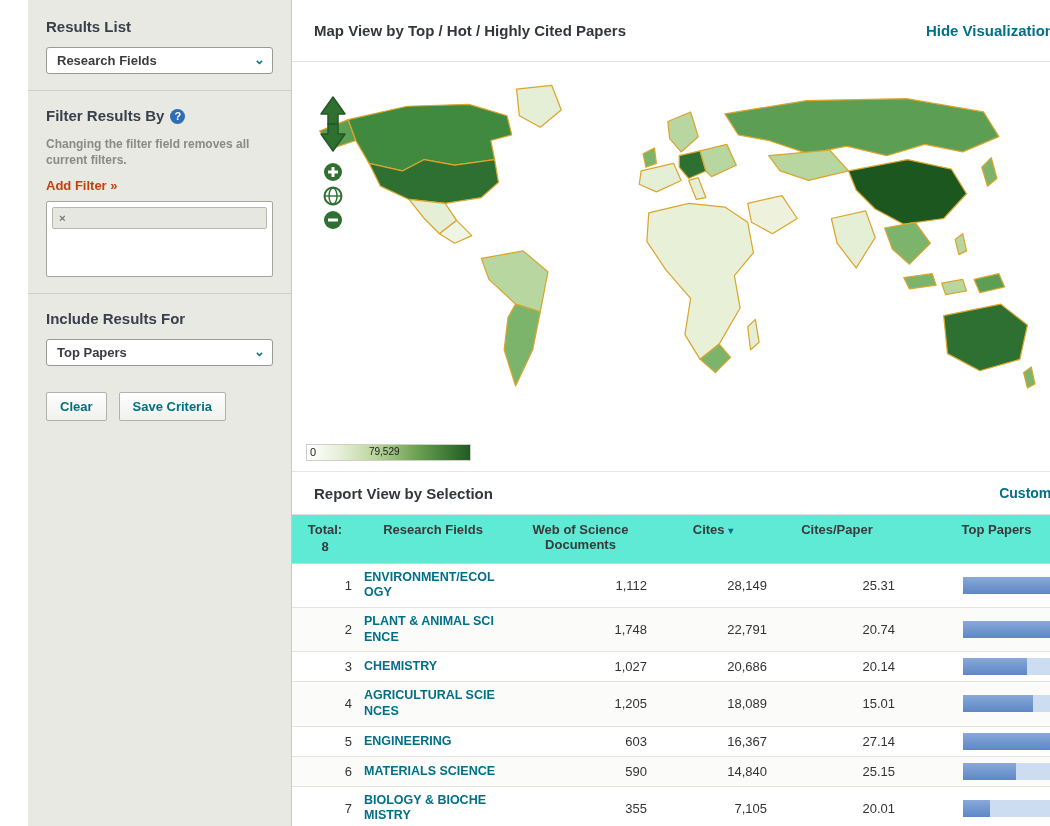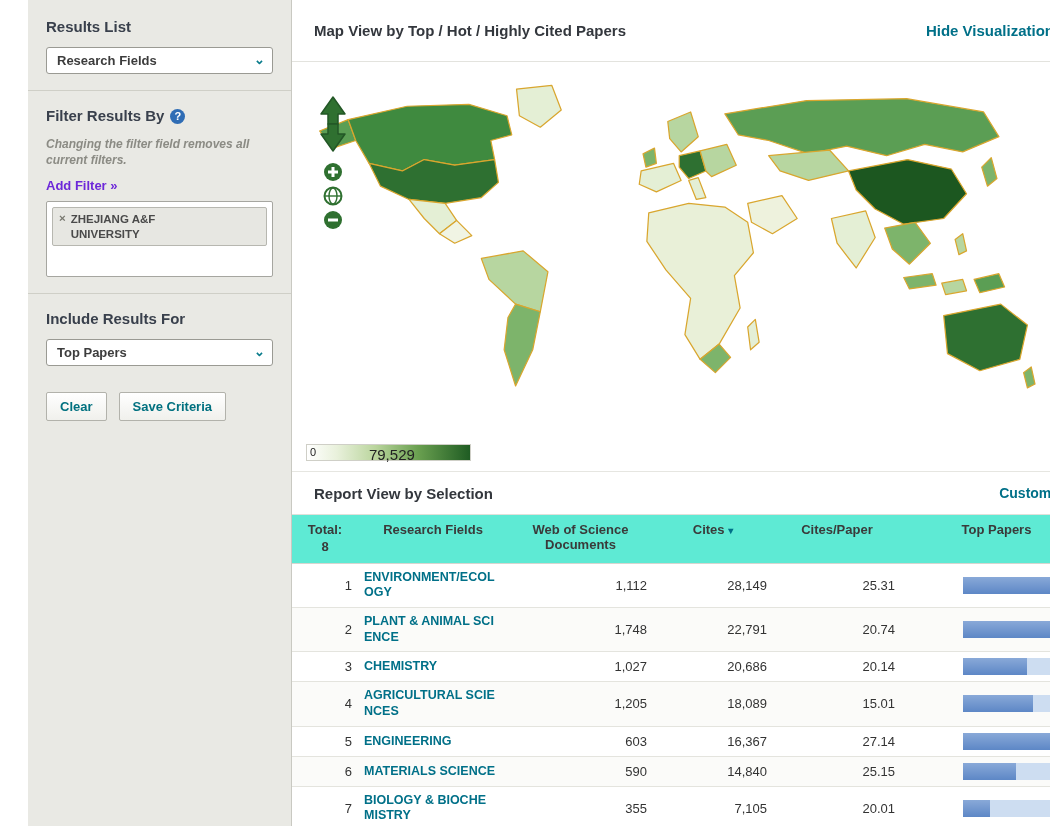--- a/index.html
+++ b/index.html
@@ -12,23 +12,23 @@
     border-right:1px solid #c9c9c2; padding:18px 18px 0 18px; }
   .side-head { font-size:15px; font-weight:bold; color:#39404c; margin-bottom:12px; }
   .dropdown { position:relative; background:#fff; border:1px solid #9a9a93; border-radius:3px;
     height:27px; display:flex; align-items:center; padding:0 26px 0 10px;
     font-weight:bold; color:#3c3c3c; cursor:pointer; }
   .dropdown .chev { position:absolute; right:7px; top:4px; color:#0a7c8c; font-size:13px; font-weight:bold; }
   .side-rule { border:none; border-top:1px solid #cfcfc7; margin:16px -18px; }
   .help-badge { display:inline-block; width:15px; height:15px; border-radius:50%;
     background:#2f6db5; color:#fff; font-size:11px; font-weight:bold; text-align:center;
     line-height:15px; margin-left:6px; vertical-align:1px; }
-  .filter-note { font-style:italic; color:#8b8b84; font-size:12px; line-height:1.35;
+  .filter-note { color:#8b8b84; font-size:12px; line-height:1.35;
     margin:8px 0 10px 0; font-weight:bold; }
-  .add-filter { color:#6d28d9; font-weight:bold; font-size:13px; text-decoration:none;
+  .add-filter { color:#c2410c; font-weight:bold; font-size:13px; text-decoration:none;
     display:inline-block; margin-bottom:8px; cursor:pointer; }
   .filter-box { background:#fff; border:1px solid #a6a6a0; border-radius:2px;
     min-height:76px; padding:5px; }
   .filter-tag { background:#e7e7e2; border:1px solid #b7b7b0; border-radius:2px;
     padding:4px 6px; font-size:11.5px; font-weight:bold; color:#4a4a4a; display:flex; gap:5px; cursor:pointer;}
   .filter-tag .x { color:#78786f; font-weight:bold; }
   .filter-tag .tag-text { max-width:128px; line-height:1.25; }
   .btn-row { display:flex; gap:12px; margin-top:26px; }
   .btn { background:linear-gradient(#ffffff,#f0f0ec); border:1px solid #b2b2ab; border-radius:2px;
     color:#00707f; font-weight:bold; font-size:13px; padding:6px 13px; cursor:pointer;
@@ -43,21 +43,21 @@
     gap:0; cursor:pointer; }
   .minus-icon { display:inline-block; width:16px; height:5px; background:#007088; border-radius:2px; }
 
   .map-section { position:relative; height:400px; border-bottom:1px solid #e6e6e1; }
   .world-wrap { margin:10px 0 0 14px; }
   .map-nav { position:absolute; left:24px; top:22px; cursor:pointer; }
   .legend { position:absolute; left:14px; bottom:10px; width:165px; height:17px;
     background:linear-gradient(90deg,#ffffff 0%,#e9f1dc 18%,#bad59d 42%,#6aa050 68%,#1f5c23 100%);
     border:1px solid #cfcfc7; }
   .legend .lg-min { position:absolute; left:3px; top:1px; font-size:11px; color:#222; }
-  .legend .lg-max { position:absolute; left:38%; top:1px; font-size:15px; color:#222; }
+  .legend .lg-max { position:absolute; left:38%; top:1px; font-size:10px; color:#222; }
 
   .report-header { height:42px; display:flex; align-items:center; justify-content:space-between;
     padding:0 22px; }
   .report-title { font-size:15px; font-weight:bold; color:#33373d; }
   .customize-link { color:#007088; font-weight:bold; font-size:14px; cursor:pointer; }
 
   table.report { border-collapse:collapse; width:800px; table-layout:fixed; }
   table.report thead th { background:#5eead4; border-top:1px solid #e0e0da; border-bottom:1px solid #d6d6d0;
     font-size:13px; font-weight:bold; color:#3a3a3a; padding:7px 6px; vertical-align:top; text-align:center; }
   th.h-total { text-align:left; padding-left:20px; line-height:1.3; }
@@ -92,21 +92,20 @@
     <hr class="side-rule">
 
     <div class="side-head">
       <span>Filter Results By</span><span class="help-badge">?</span>
     </div>
     <div class="filter-note">Changing the filter field removes all current filters.</div>
     <a class="add-filter">Add Filter »</a>
     <div class="filter-box">
       <div class="filter-tag">
         <span class="x">×</span>
-        <span class="tag-text">ZHEJIANG A&amp;F UNIVERSITY</span>
       </div>
     </div>
 
     <hr class="side-rule">
 
     <div class="side-head">Include Results For</div>
     <div class="dropdown">
       <span>Top Papers</span>
       <span class="chev">⌄</span>
     </div>

